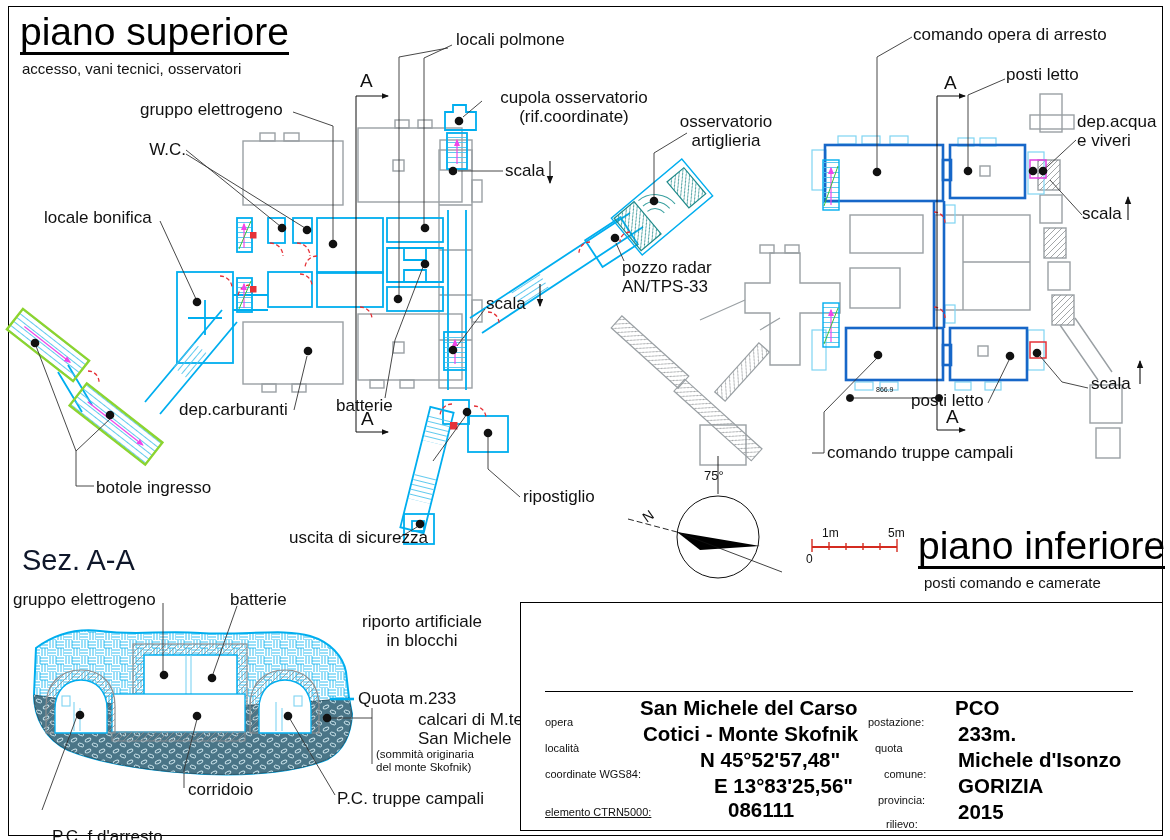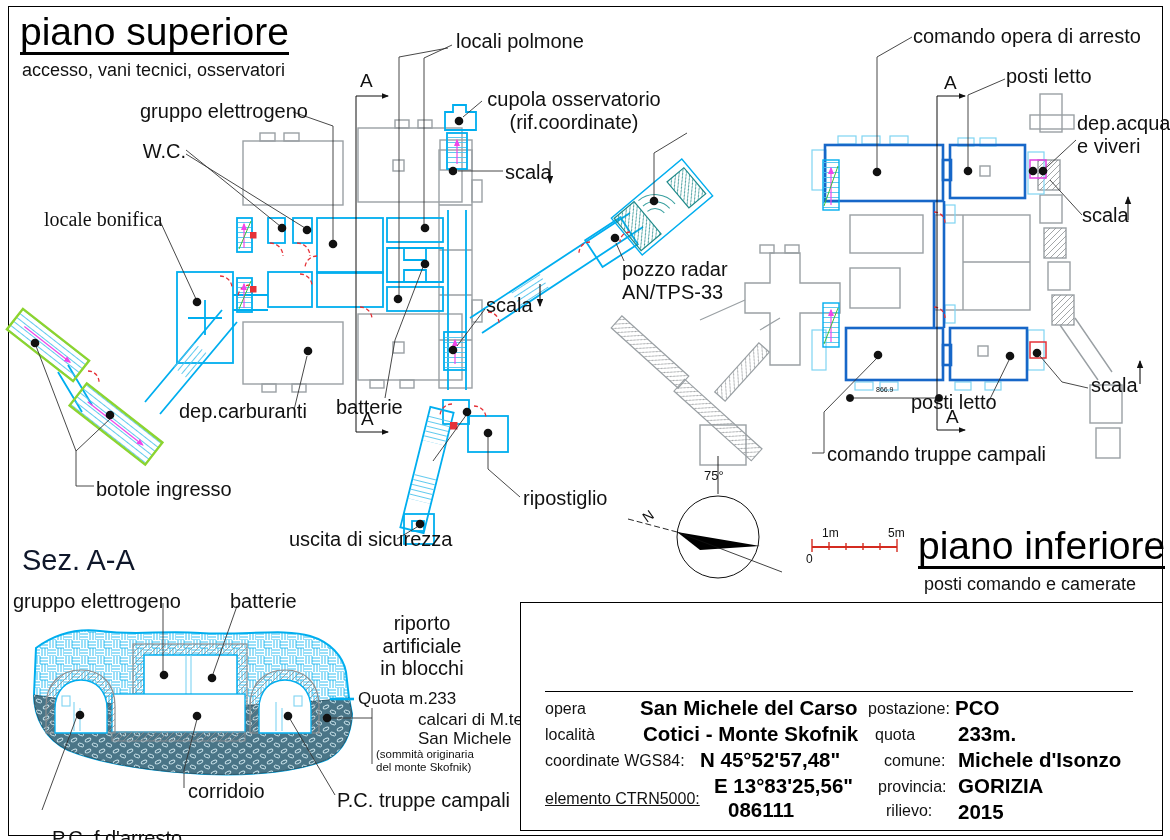--- a/index.html
+++ b/index.html
@@ -1,32 +1,32 @@
 <!DOCTYPE html>
 <html><head>
 <meta charset="utf-8">
 <style>
   html,body{margin:0;padding:0;background:#e8e8e8;}
   .page{position:relative;width:1170px;height:840px;background:#ffffff;overflow:hidden;
         font-family:"Liberation Sans", sans-serif;color:#111;}
   .frame{position:absolute;left:8px;top:6px;width:1153px;height:828px;border:1.6px solid #000;}
   svg.draw{position:absolute;left:0;top:0;}
-  .lbl{position:absolute;font-size:20px;line-height:1.13;white-space:pre-line;color:#111;}
+  .lbl{position:absolute;font-size:17px;line-height:1.13;white-space:pre-line;color:#111;}
   .lbl.c{text-align:center;}
   .lbl.r{text-align:right;}
   .title{position:absolute;font-size:39px;letter-spacing:0px;color:#000;border-bottom:3.5px solid #000;
          padding-bottom:1px;line-height:1.0;}
-  .subtitle{position:absolute;font-size:18px;color:#111;}
+  .subtitle{position:absolute;font-size:15px;color:#111;}
   .sez{position:absolute;font-size:29px;color:#0f172a;}
   .markA{position:absolute;font-size:19px;color:#111;}
   .tiny{font-size:7px;}
   .note{font-size:11.5px;line-height:1.15;}
   .tbl-box{position:absolute;left:520px;top:602px;width:641px;height:227px;border:1.6px solid #000;background:#fff;}
   .tbl-rule{position:absolute;left:545px;top:691px;width:588px;border-top:1.3px solid #000;height:0;}
-  .cell{position:absolute;font-size:16px;color:#111;white-space:nowrap;}
+  .cell{position:absolute;font-size:11px;color:#111;white-space:nowrap;margin-top:16px;}
   .val{position:absolute;font-size:20.5px;font-weight:bold;color:#000;white-space:nowrap;}
   .cN{position:absolute;font-size:13px;}
   .cmp-n{position:absolute;font-size:14px;transform:rotate(-35deg);}
   .sb{position:absolute;font-size:12px;color:#111;}
 </style>
 </head>
 <body>
 
 <div class="page">
   <div class="frame"></div>
@@ -439,25 +439,27 @@
           <circle cx="327" cy="718" r="4.3"></circle>
       </g>
     </g>
   </svg>
 
   <div class="title" style="left:20px;top:12px;">piano superiore</div>
   <div class="subtitle" style="left:22px;top:60px;">accesso, vani tecnici, osservatori</div>
 
   <div class="lbl" style="left:140px;top:100px;">gruppo elettrogeno</div>
   <div class="lbl r" style="left:108px;top:140px;width:78px;">W.C.</div>
-  <div class="lbl" style="left:44px;top:208px;font-family:Liberation Serif, serif;">locale bonifica</div>
+  <div class="lbl" style="left:44px;top:208px;">locale bonifica</div>
   <div class="lbl" style="left:456px;top:30px;">locali polmone</div>
   <div class="lbl c" style="left:484px;top:88px;width:180px;">cupola osservatorio
 (rif.coordinate)</div>
   <div class="lbl" style="left:505px;top:161px;">scala</div>
+  <div class="lbl c" style="left:662px;top:112px;width:128px;">osservatorio
+artiglieria</div>
   <div class="lbl" style="left:622px;top:258px;">pozzo radar
 AN/TPS-33</div>
   <div class="lbl" style="left:486px;top:294px;">scala</div>
   <div class="lbl" style="left:179px;top:400px;">dep.carburanti</div>
   <div class="lbl" style="left:336px;top:396px;">batterie</div>
   <div class="lbl" style="left:96px;top:478px;">botole ingresso</div>
   <div class="lbl" style="left:249px;top:528px;margin-left:40px;">uscita di sicurezza</div>
   <div class="lbl" style="left:523px;top:487px;">ripostiglio</div>
   <div class="markA" style="left:360px;top:70px;">A</div>
   <div class="markA" style="left:361px;top:408px;">A</div>

